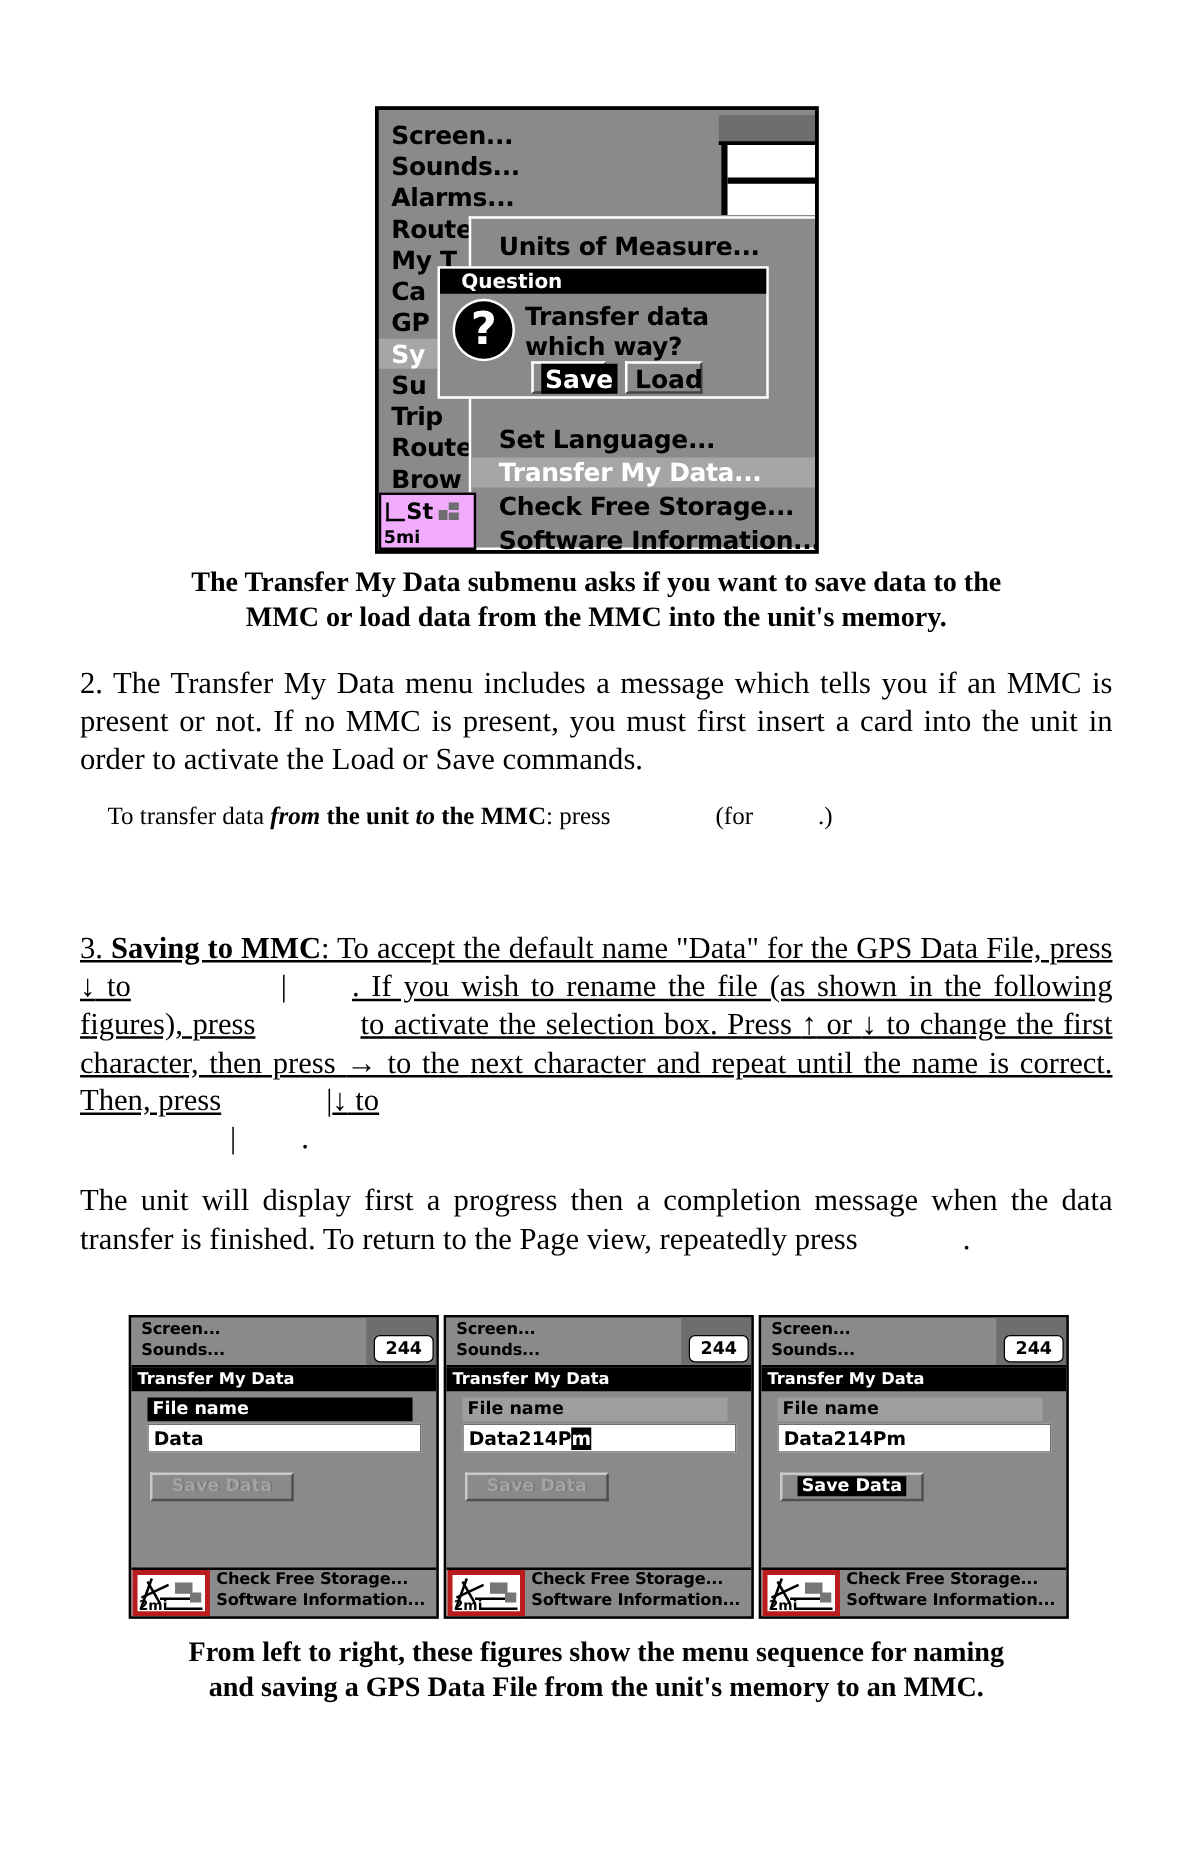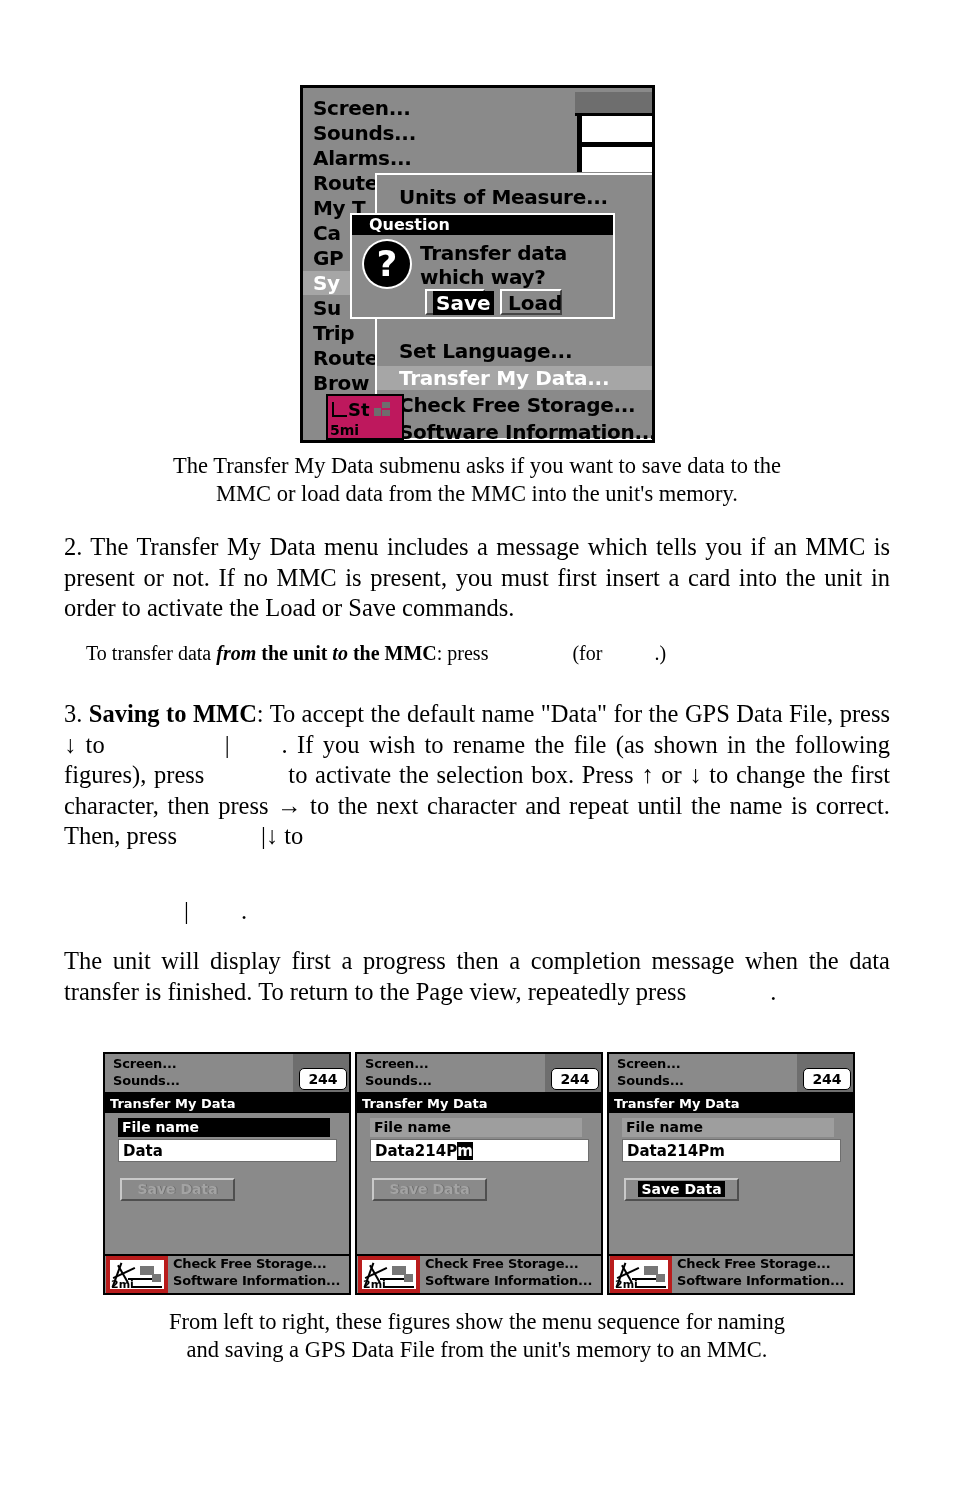--- a/index.html
+++ b/index.html
@@ -32,21 +32,21 @@
     line-height: 30.5px;
     text-align: justify;
     text-justify: inter-word;
   }
   .body-text.last-flush > :last-child { }
 
   .caption {
     position: absolute;
     left: 64px;
     width: 826px;
-    font-weight: normal;
+    font-weight: bold;
     font-size: 22.5px;
     line-height: 28px;
     text-align: center;
   }
 
   .indent-line {
     position: absolute;
     left: 52px;
     width: 826px;
     font-size: 20px;
@@ -225,24 +225,23 @@
     color: #fff;
     padding: 0 3px;
   }
   #fig-top .qbtn-save { left: 73px; width: 60px; }
   #fig-top .qbtn-load { left: 148px; width: 62px; }
 
   #fig-top .status {
     position: absolute;
     left: 0; bottom: 0;
     width: 78px; height: 46px;
-    background: #be185d;
+    background: #f0abfc;
     border: 2px solid #000;
     box-sizing: border-box;
-    margin-left: 23px;
   }
   #fig-top .status .stxt {
     position: absolute;
     left: 20px; top: 3px;
     font-size: 18px;
     font-weight: bold;
   }
   #fig-top .status .scale {
     position: absolute;
     left: 2px; bottom: 0px;
@@ -495,21 +494,21 @@
     <div>MMC or load data from the MMC into the unit's memory.</div>
   </div>
 
   <div class="body-text" style="top:532px;">2. The Transfer My Data menu includes a message which tells you if an MMC is present or not. If no MMC is present, you must first insert a card into the unit in order to activate the Load or Save commands.</div>
 
   <div class="indent-line" style="top:638px;">
     <span>To transfer data </span><i class="it">from</i><b class="bd"> the unit </b><i class="it">to</i><b class="bd"> the MMC</b><span>: press</span><span class="gap-lg"></span><span>(for</span><span class="gap-md"></span><span>.)</span>
   </div>
 
 
-  <div class="body-text" style="top:699px;">
+  <div class="body-text" style="top:744px;text-decoration:underline;">
     <span>3. </span><b class="bd">Saving to MMC</b><span>: To accept the default name "Data" for the GPS Data File, press </span><span>↓</span><span> to</span><span class="gap-xl"></span><span>|</span><span class="gap-md"></span><span>. If you wish to rename the file (as shown in the following figures), press</span><span class="gap-lg"></span><span>to activate the selection box. Press </span><span>↑</span><span> or </span><span>↓</span><span> to change the first character, then press </span><span>→</span><span> to the next character and repeat until the name is correct. Then, press</span><span class="gap-lg"></span><span>|</span><span>↓</span><span> to</span>
   </div>
   <div class="body-text" style="top:896px;text-align:left;">
     <span class="gap-xl"></span><span>|</span><span class="gap-md"></span><span>.</span>
   </div>
 
   <div class="body-text" style="top:946px;">
     <span>The unit will display first a progress then a completion message when the data transfer is finished. To return to the Page view, repeatedly press</span><span class="gap-lg"></span><span>.</span>
   </div>
 

